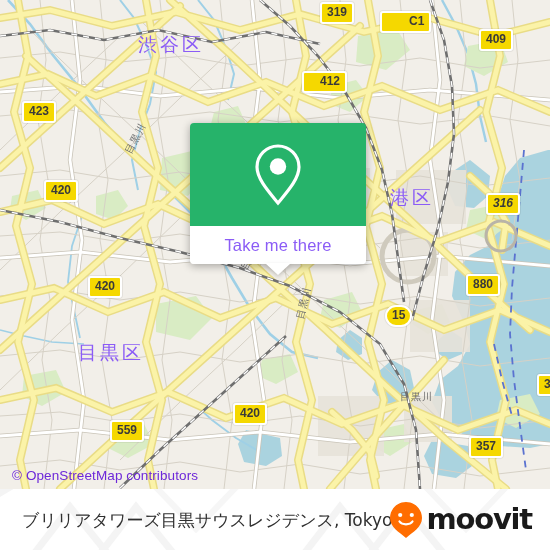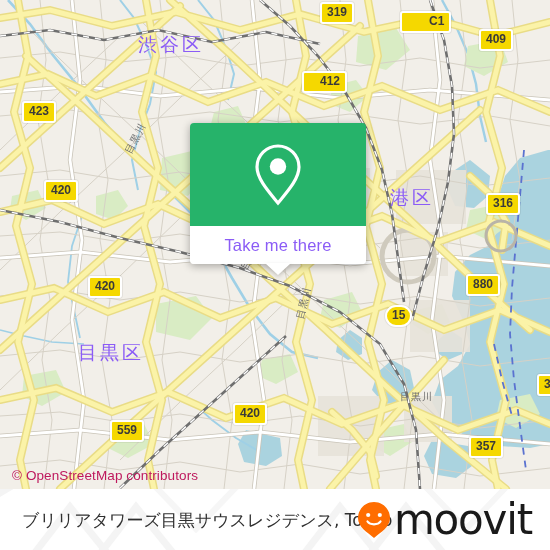--- a/index.html
+++ b/index.html
@@ -28,21 +28,21 @@
     background: #f2efe9;
     overflow: hidden;
   }
   #map-svg { position:absolute; left:0; top:0; }
 
   .attrib {
     position: absolute;
     left: 12px;
     top: 468px;
     font-size: 13.5px;
-    color: #be185d;
+    color: #6d28d9;
     letter-spacing: 0.1px;
     white-space: nowrap;
   }
 
   
   .maplabel {
     position: absolute;
     color: #8b5cf6;
     font-size: 19px;
     letter-spacing: 3px;
@@ -146,22 +146,22 @@
   #moovit-logo {
     position: absolute;
     right: 18px;
     top: 50%;
     transform: translateY(-50%);
     display: flex;
     align-items: center;
     gap: 3px;
   }
   #moovit-wordmark {
-    font-size: 42px;
-    font-weight: normal;
+    font-size: 29px;
+    font-weight: bold;
     color: #1a1a1a;
     letter-spacing: -1.2px;
     line-height: 33px;
     font-family: "DejaVu Sans", sans-serif;
   }
 </style>
 </head>
 <body>
 
 <div id="page">
@@ -341,26 +341,26 @@
     <div class="maplabel" style="left:138px; top:32px;">渋谷区</div>
     <div class="maplabel" style="left:390px; top:185px;">港区</div>
     <div class="maplabel" style="left:78px; top:340px;">目黒区</div>
 
     <div class="riverlabel" style="left:128px; top:146px; transform:rotate(-62deg); transform-origin:left center;">目黒川</div>
     <div class="riverlabel" style="left:244px; top:262px; transform:rotate(-62deg); transform-origin:left center;">目黒川</div>
     <div class="riverlabel" style="left:300px; top:312px; transform:rotate(-76deg); transform-origin:left center;">目黒川</div>
     <div class="riverlabel" style="left:400px; top:390px;">目黒川</div>
 
     <div class="shield" style="left:320px; top:2px;">319</div>
-    <div class="shield" style="left:400px; top:11px;padding-left:27px;">C1</div>
+    <div class="shield" style="left:380px; top:11px;padding-left:27px;">C1</div>
     <div class="shield" style="left:479px; top:29px;">409</div>
     <div class="shield" style="left:302px; top:71px;padding-left:16px;">412</div>
     <div class="shield" style="left:22px;  top:101px;">423</div>
     <div class="shield" style="left:44px;  top:180px;">420</div>
-    <div class="shield" style="left:486px; top:193px;">316</div>
+    <div class="shield" style="left:486px; top:193px;font-style:italic;">316</div>
     <div class="shield" style="left:88px;  top:276px;">420</div>
     <div class="shield" style="left:466px; top:274px;">880</div>
     <div class="shield" style="left:385px; top:305px;border-radius:11px;">15</div>
     <div class="shield" style="left:233px; top:403px;">420</div>
     <div class="shield" style="left:110px; top:420px;">559</div>
     <div class="shield" style="left:537px; top:374px;">35</div>
     <div class="shield" style="left:469px; top:436px;">357</div>
 
     <div class="attrib">© OpenStreetMap contributors</div>
 

